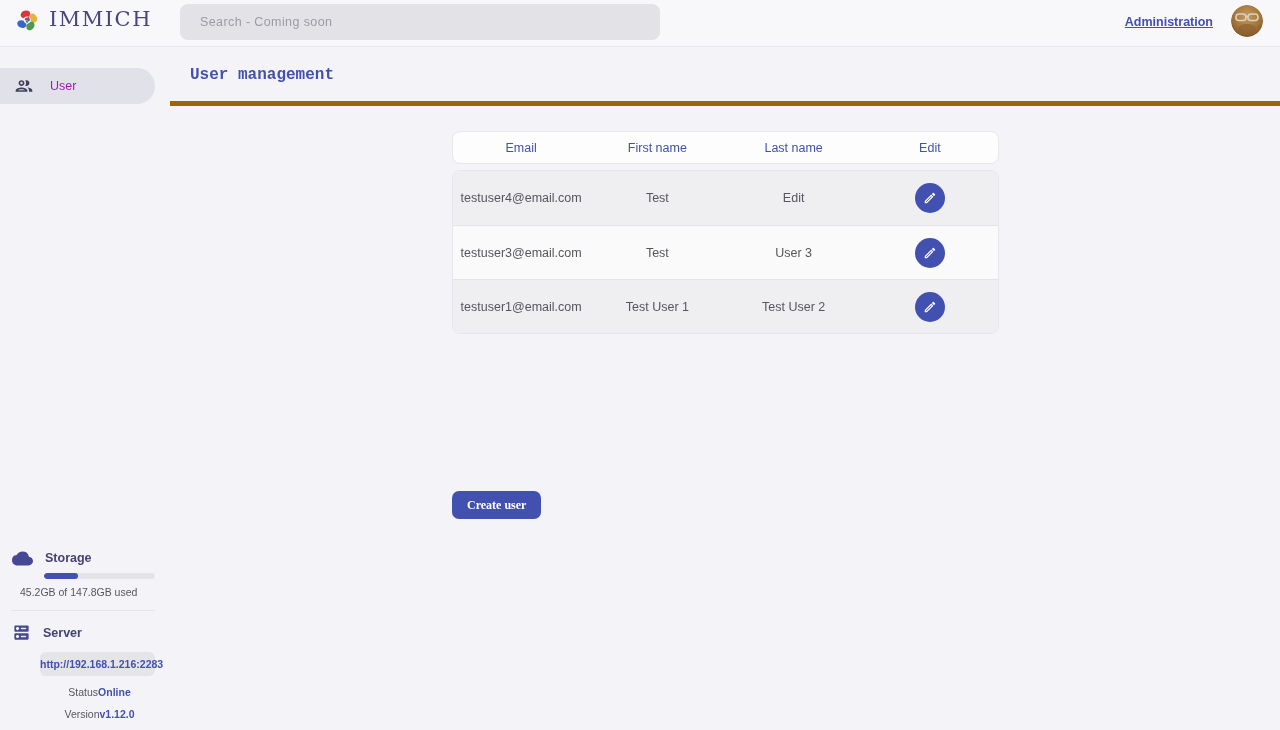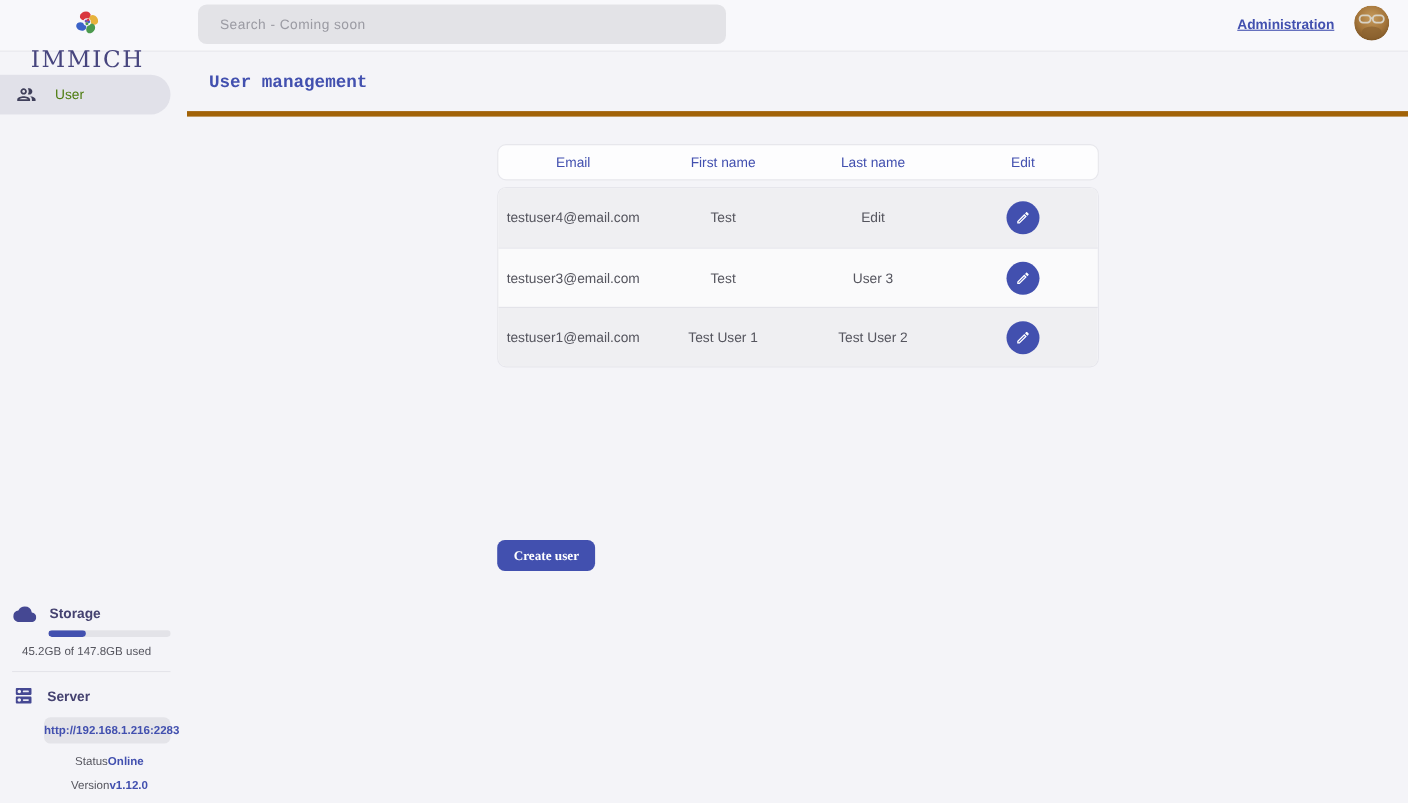--- a/index.html
+++ b/index.html
@@ -17,21 +17,21 @@
     --gray-text:#55555e;
     --muted:#9b9ba3;
   }
 
   
   .topbar{
     position:absolute; top:0; left:0; width:1280px; height:47px;
     background:#f8f8fb; border-bottom:1px solid #e6e6ec;
     z-index:5;
   }
-  .logo{ position:absolute; left:28px; top:7px; display:flex; align-items:center; gap:8px;flex-direction:column; }
+  .logo{ position:absolute; left:14px; top:7px; display:flex; align-items:flex-start; gap:8px; }
   .logo-text{
     font-family:"DejaVu Serif","Liberation Serif",serif;
     font-size:21px; letter-spacing:1.5px; color:#47457e; font-weight:500;
   }
   .search-bar{
     position:absolute; left:180px; top:4px; width:480px; height:36px;
     background:#e3e3e7; border:none; border-radius:8px;
     padding:0 20px; font-size:12.5px; letter-spacing:.4px; color:#55555e;
     font-family:"Liberation Sans","DejaVu Sans",sans-serif;
     outline:none;
@@ -52,21 +52,21 @@
     position:absolute; top:48px; left:0; bottom:0; width:170px;
     background:#f4f4f8;
   }
   .sidebar-item{
     position:absolute; top:20px; left:0; width:155px; height:36px;
     background:#e1e1e9; border-radius:0 18px 18px 0;
     display:flex; align-items:center; gap:16px; padding-left:14px;
     cursor:pointer;
   }
   .sidebar-item .label{
-    font-size:12.5px; font-weight:500; color:#4d7c0f;
+    font-size:12.5px; font-weight:500; color:#a21caf;
   }
 
   
   .side-status{ position:absolute; left:0; bottom:10px; width:170px; }
   .status-head{ display:flex; align-items:center; gap:12px; padding-left:12px; }
   .status-head .txt{ font-size:12.5px; font-weight:700; color:var(--label-dark); }
   .progress-track{
     margin:7px 15px 0 44px; height:6px; border-radius:3px; background:#e3e3e8;
     overflow:hidden;
   }

